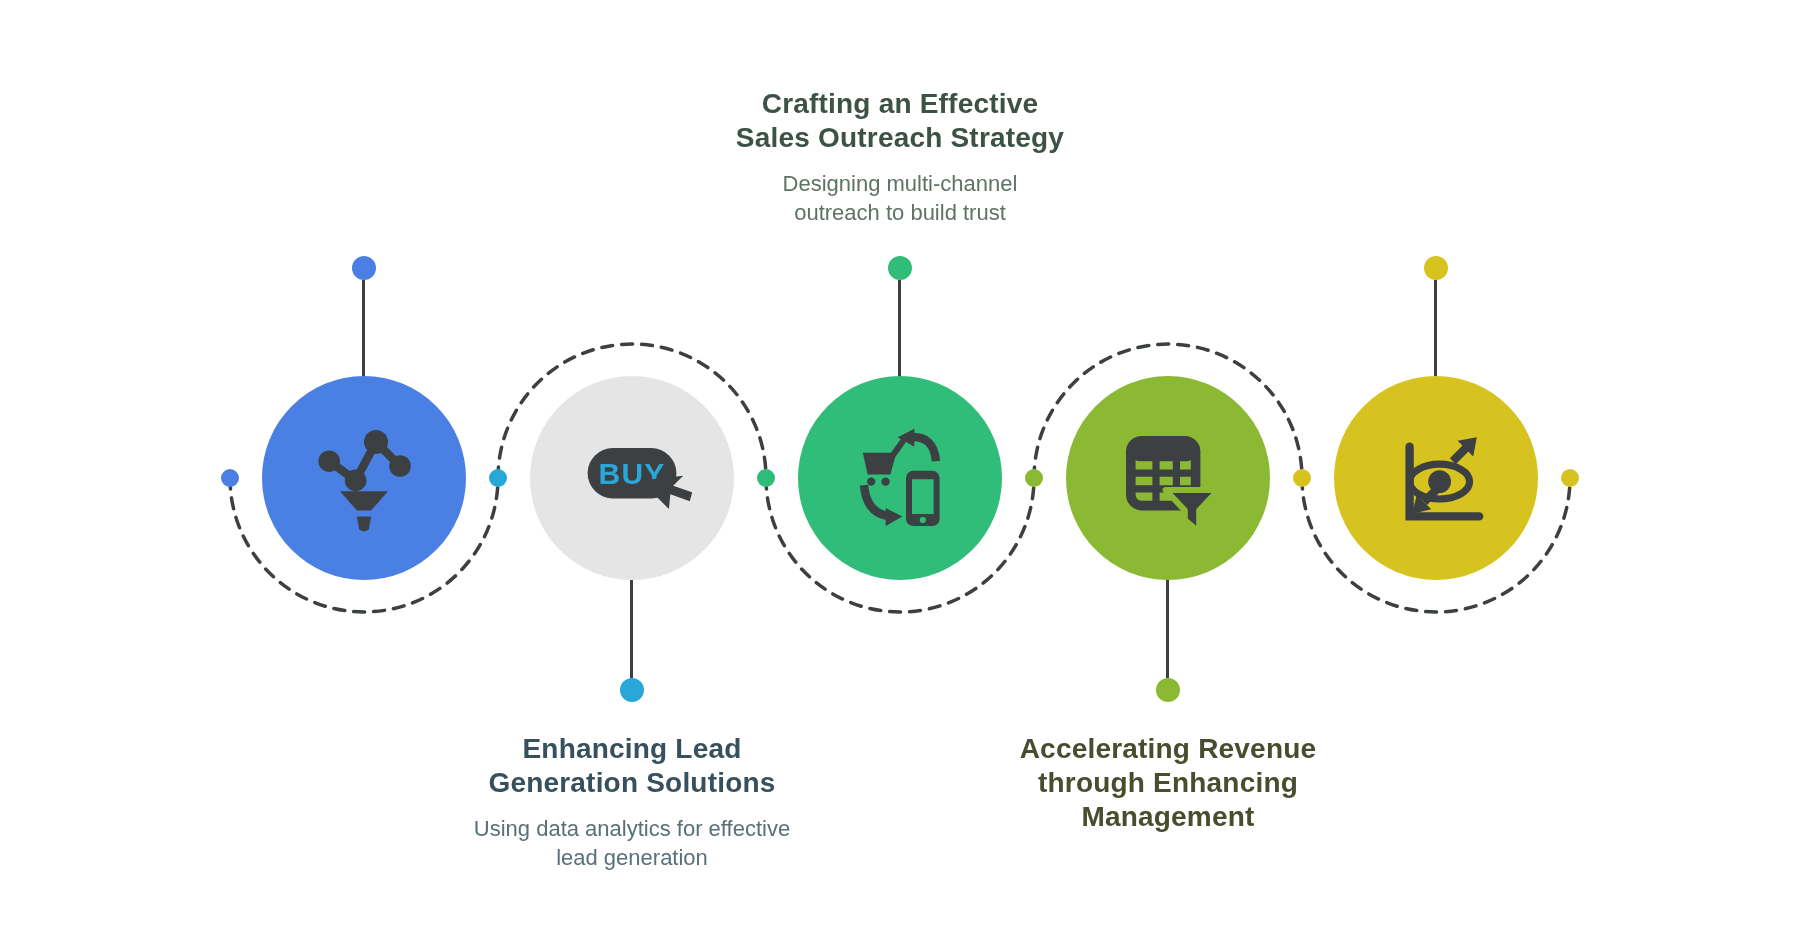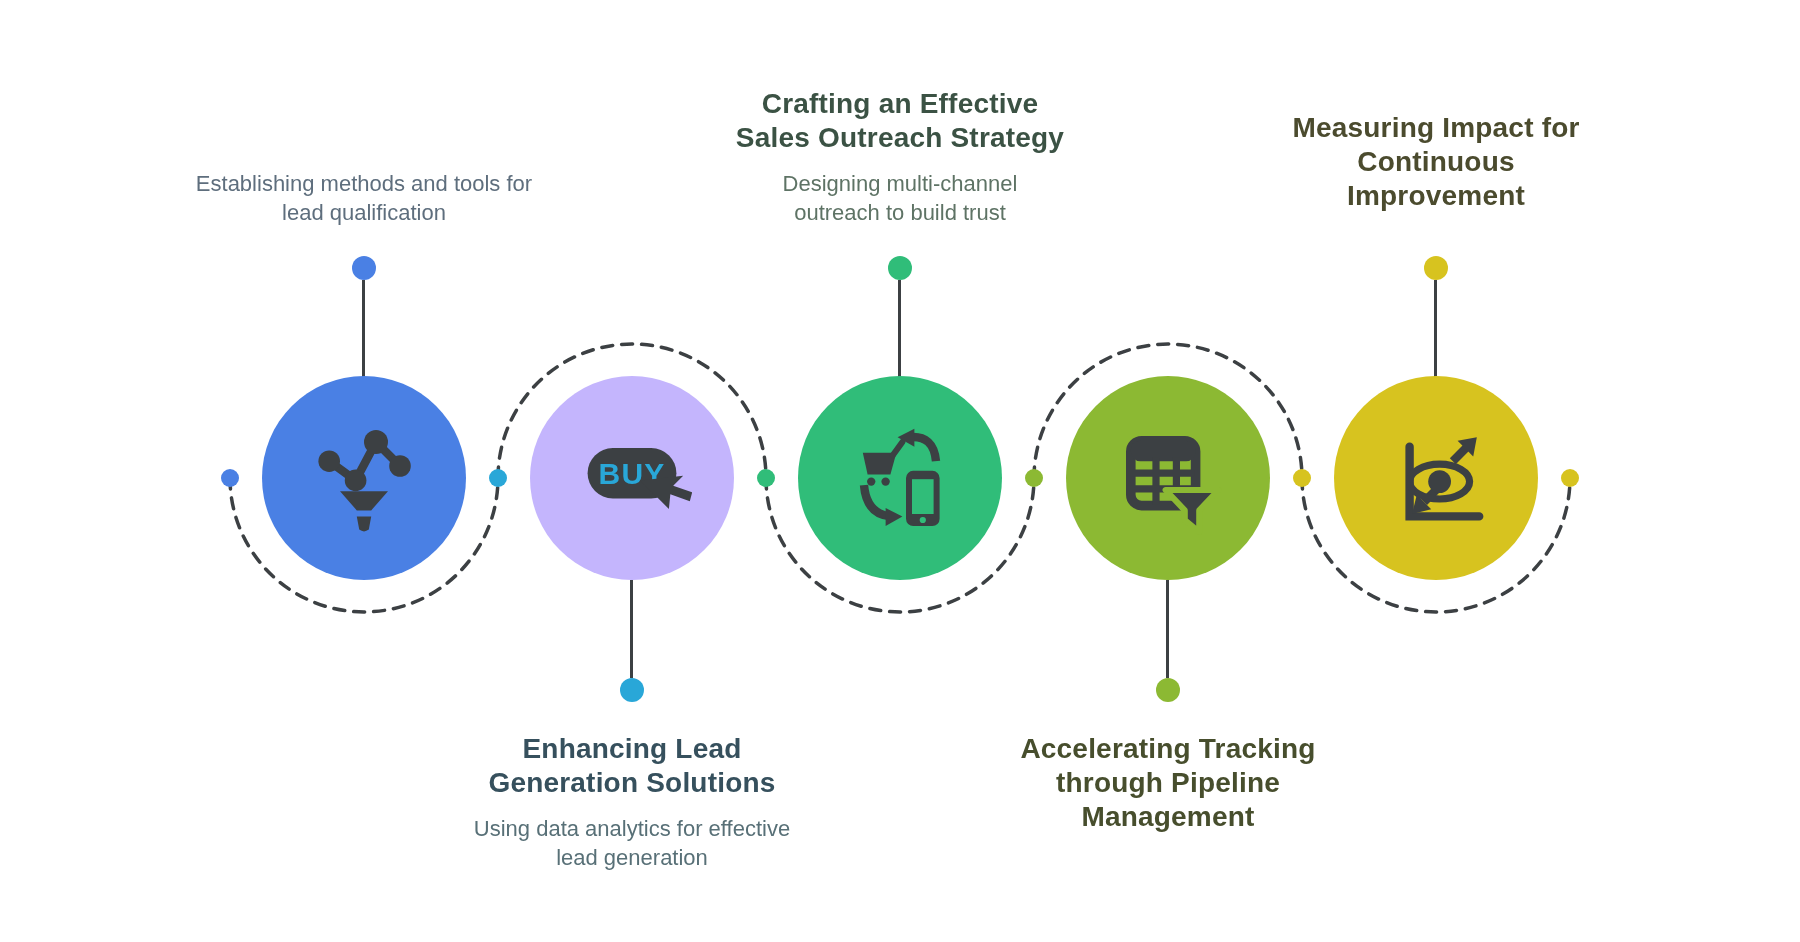--- a/index.html
+++ b/index.html
@@ -54,39 +54,38 @@
       <path d="M 1302 478 A 134 134 0 0 0 1570 478" fill="none" stroke="#3c4043" stroke-width="3.5" stroke-dasharray="11 9" stroke-linecap="round"></path>
       <circle cx="230" cy="478" r="9" fill="#4a80e4"></circle>
       <circle cx="498" cy="478" r="9" fill="#29a7d8"></circle>
       <circle cx="766" cy="478" r="9" fill="#30bd79"></circle>
       <circle cx="1034" cy="478" r="9" fill="#8cb933"></circle>
       <circle cx="1302" cy="478" r="9" fill="#d7c31f"></circle>
       <circle cx="1570" cy="478" r="9" fill="#d7c31f"></circle>
     </svg>
 
   <div class="textblock tb-top tb0">
-    <div class="subtitle sub0" style="color: rgb(94, 110, 125);">Establishing methods and tools for lead qualification</div>
   </div>
   <div class="stem-dot sd0" style="background: rgb(74, 128, 228);"></div>
   <div class="stem stem-top s0" style="background: rgb(60, 64, 67);"></div>
   <div class="bubble b0" style="background: rgb(74, 128, 228);">
     <svg class="icon" viewBox="0 0 100 100">
       <path d="M21 36 L43 52 L60 20 L80 40" stroke="#3c4043" stroke-width="7" fill="none"></path>
       <g fill="#3c4043">
         <circle cx="21" cy="36" r="9"></circle>
           <circle cx="43" cy="52" r="9"></circle>
         <circle cx="60" cy="20" r="10"></circle>
           <circle cx="80" cy="40" r="9"></circle>
       </g>
       <path d="M30 61 H70 L56 77 H44 Z" fill="#3c4043"></path>
       <path d="M44 82 H56 L54 93 Q50 96 46 93 Z" fill="#3c4043"></path>
     </svg>
   </div>
 
-  <div class="bubble b1" style="background: #c4b5fd;">
+  <div class="bubble b1" style="background: #e5e5e5;">
     <svg class="icon" viewBox="0 0 100 100">
       <rect x="13" y="25" width="74" height="42" rx="21" fill="#3c4043"></rect>
       <text class="buy-text" x="50" y="55" text-anchor="middle" font-family="Liberation Sans, sans-serif" font-size="25" font-weight="bold" letter-spacing="1" fill="#29a7d8">BUY</text>
       <g transform="translate(57,52) rotate(-45) scale(1.12)">
         <path d="M0 0 L0 30 L8.5 23 L15 37 L21 33.5 L14.5 20 L25 20 Z" fill="#3c4043"></path>
       </g>
     </svg>
   </div>
   <div class="stem stem-bottom s1" style="background: rgb(60, 64, 67);"></div>
   <div class="stem-dot sd1" style="background: rgb(41, 167, 216);"></div>
@@ -132,25 +131,24 @@
         <rect x="19" y="19" width="54" height="17" rx="8" fill="#3c4043"></rect>
         <path d="M40 33 V72 M57 33 V72" stroke="#3c4043" stroke-width="6"></path>
         <path d="M20 46 H72 M20 59 H72" stroke="#3c4043" stroke-width="6"></path>
       </g>
       <path class="funnel-sep" d="M48 60 L92 60 L76 77 L76 95 L64 85 L64 77 Z" fill="#3c4043" stroke-width="5" stroke-linejoin="round" stroke="#8cb933"></path>
     </svg>
   </div>
   <div class="stem stem-bottom s3" style="background: rgb(60, 64, 67);"></div>
   <div class="stem-dot sd3" style="background: rgb(140, 185, 51);"></div>
   <div class="textblock tb-bottom tb3">
-    <div class="title t3" style="color: rgb(71, 78, 45);">Accelerating Tracking through Pipeline Management</div>
+    <div class="title t3" style="color: rgb(71, 78, 45);">Accelerating Revenue through Enhancing Management</div>
   </div>
 
   <div class="textblock tb-top tb4">
-    <div class="title t4" style="color: rgb(75, 75, 46);">Measuring Impact for Continuous Improvement</div>
   </div>
   <div class="stem-dot sd4" style="background: rgb(215, 195, 31);"></div>
   <div class="stem stem-top s4" style="background: rgb(60, 64, 67);"></div>
   <div class="bubble b4" style="background: rgb(215, 195, 31);">
     <svg class="icon" viewBox="0 0 100 100">
       <path d="M28 24 V82 H86" stroke="#3c4043" stroke-width="7" fill="none" stroke-linecap="round"></path>
       <path d="M60 50 L40 70" stroke="#3c4043" stroke-width="7" fill="none"></path>
       <path d="M30 80 L46 76 L34 64 Z" fill="#3c4043"></path>
       <path d="M64 36 L76 24" stroke="#3c4043" stroke-width="7" fill="none"></path>
       <path d="M84 16 L68 19 L81 32 Z" fill="#3c4043"></path>

